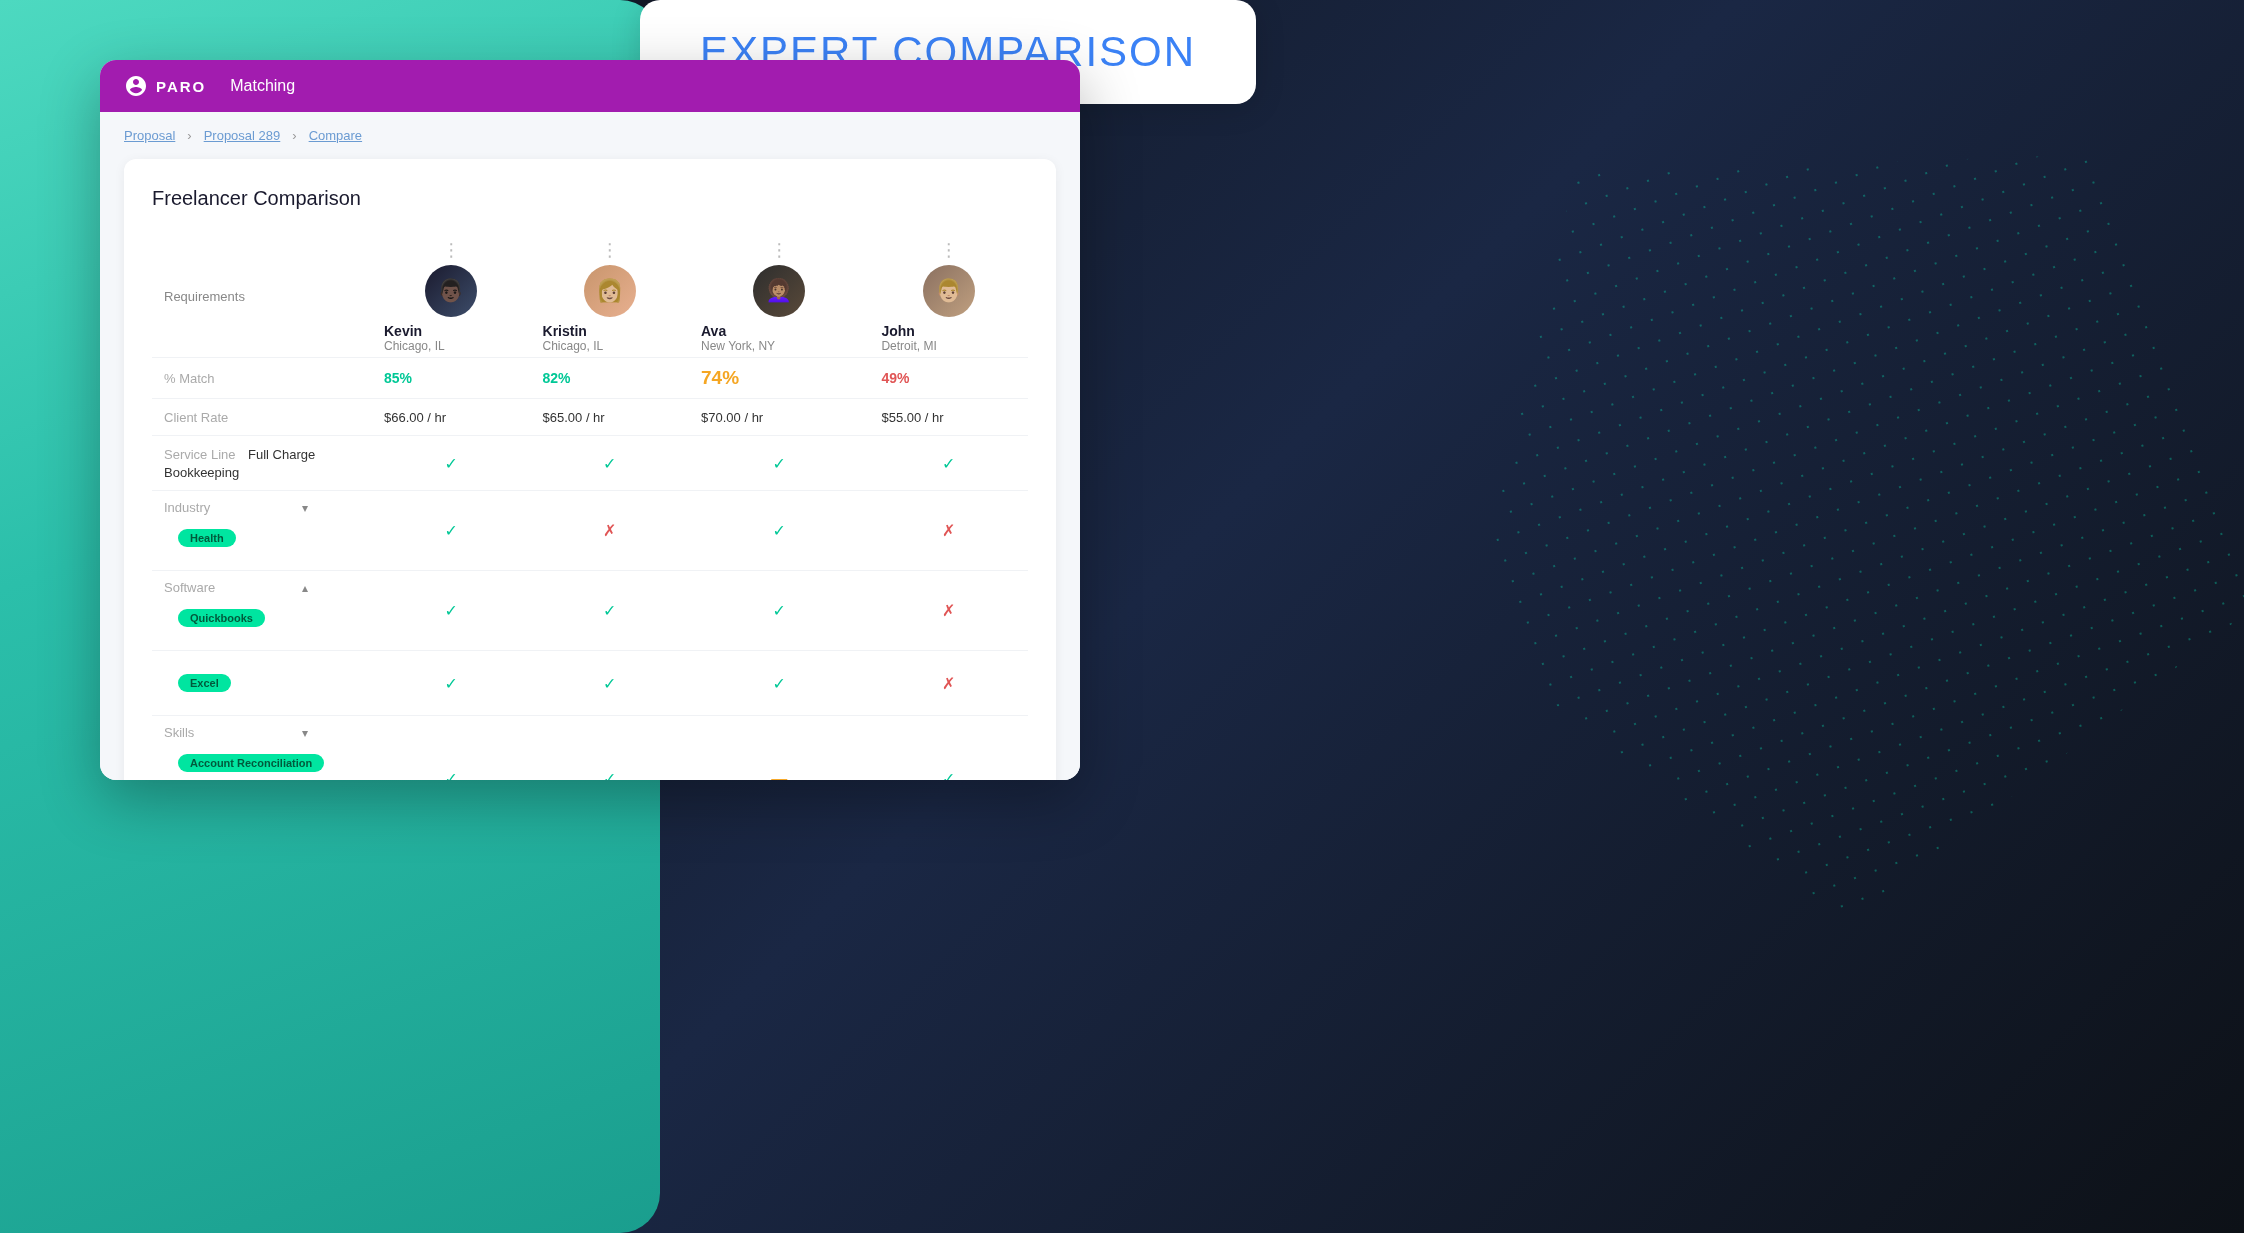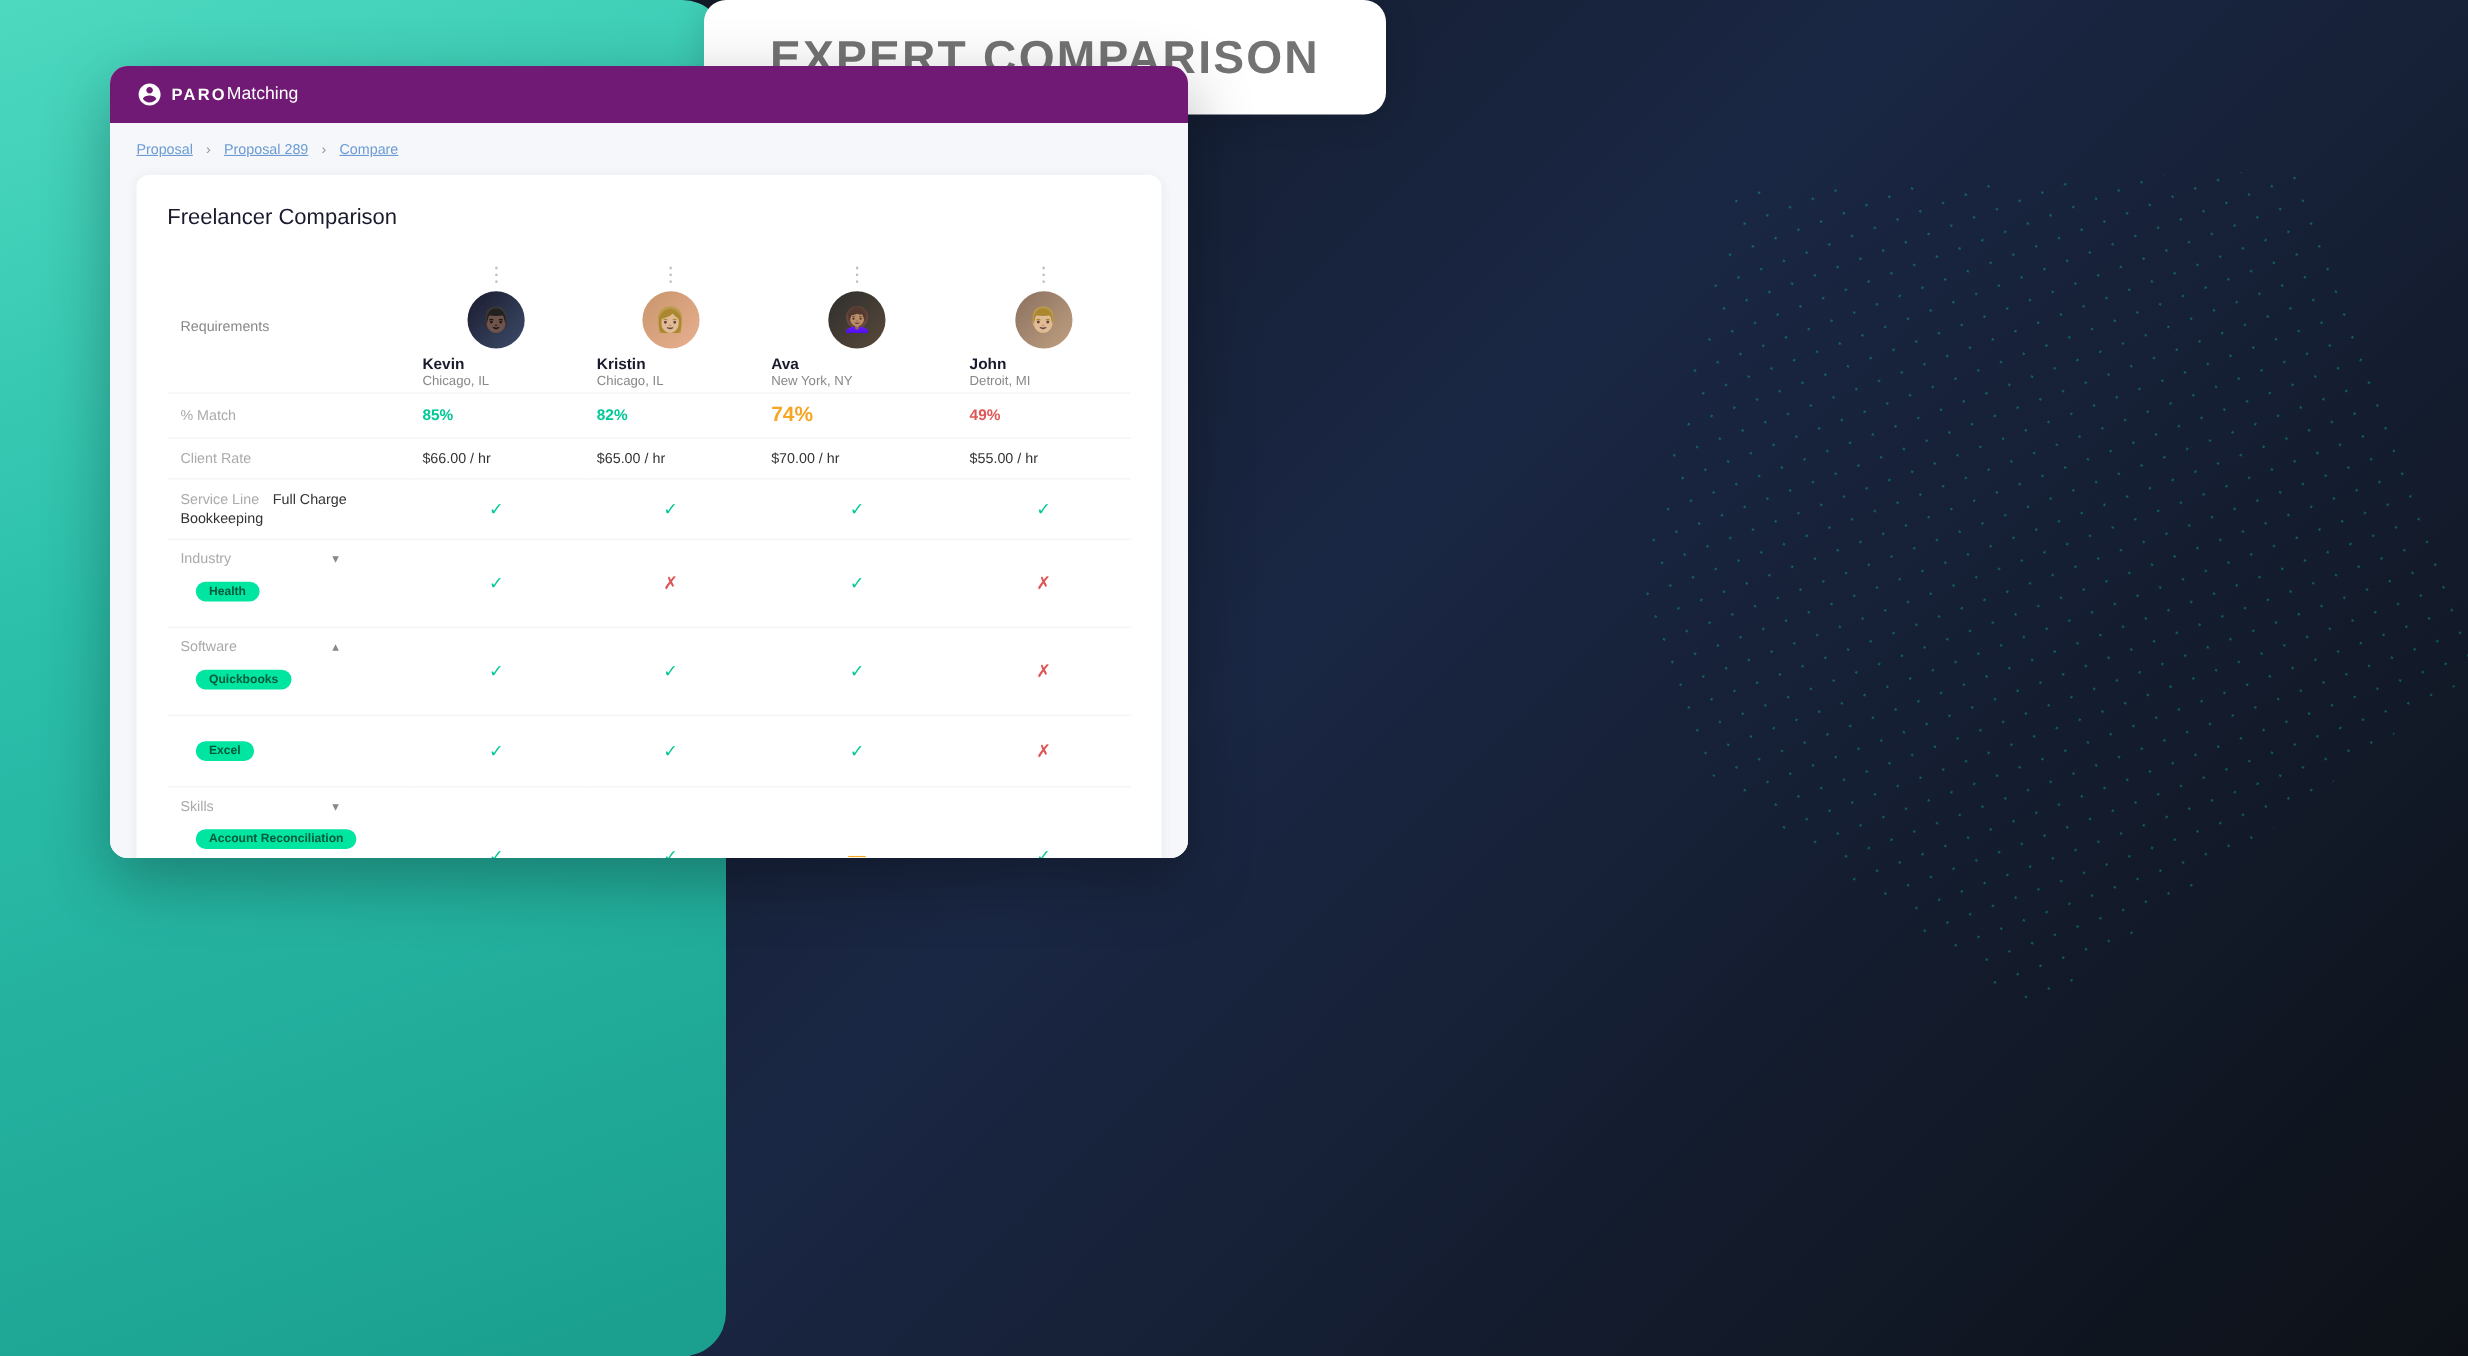--- a/index.html
+++ b/index.html
@@ -48,43 +48,43 @@
       top: 0;
       left: 640px;
       background: white;
       border-radius: 20px 20px 20px 20px;
       padding: 28px 60px;
       box-shadow: 0 4px 30px rgba(0,0,0,0.15);
     }
 
     .expert-comparison-title {
       font-size: 42px;
-      font-weight: 700;
-      color: #737373;
+      font-weight: 400;
+      color: #3b82f6;
       letter-spacing: 2px;
     }
 
     .main-window {
       position: absolute;
       top: 60px;
       left: 100px;
       width: 980px;
       height: 720px;
       background: #f5f7fa;
       border-radius: 16px;
       box-shadow: 0 20px 60px rgba(0,0,0,0.3);
       overflow: hidden;
     }
 
     .window-header {
-      background: #701a75;
+      background: #a21caf;
       padding: 14px 24px;
       display: flex;
       align-items: center;
-      gap: 0;
+      gap: 24px;
       text-align: center;
     }
 
     .paro-logo {
       display: flex;
       align-items: center;
       gap: 8px;
       color: white;
     }
 

